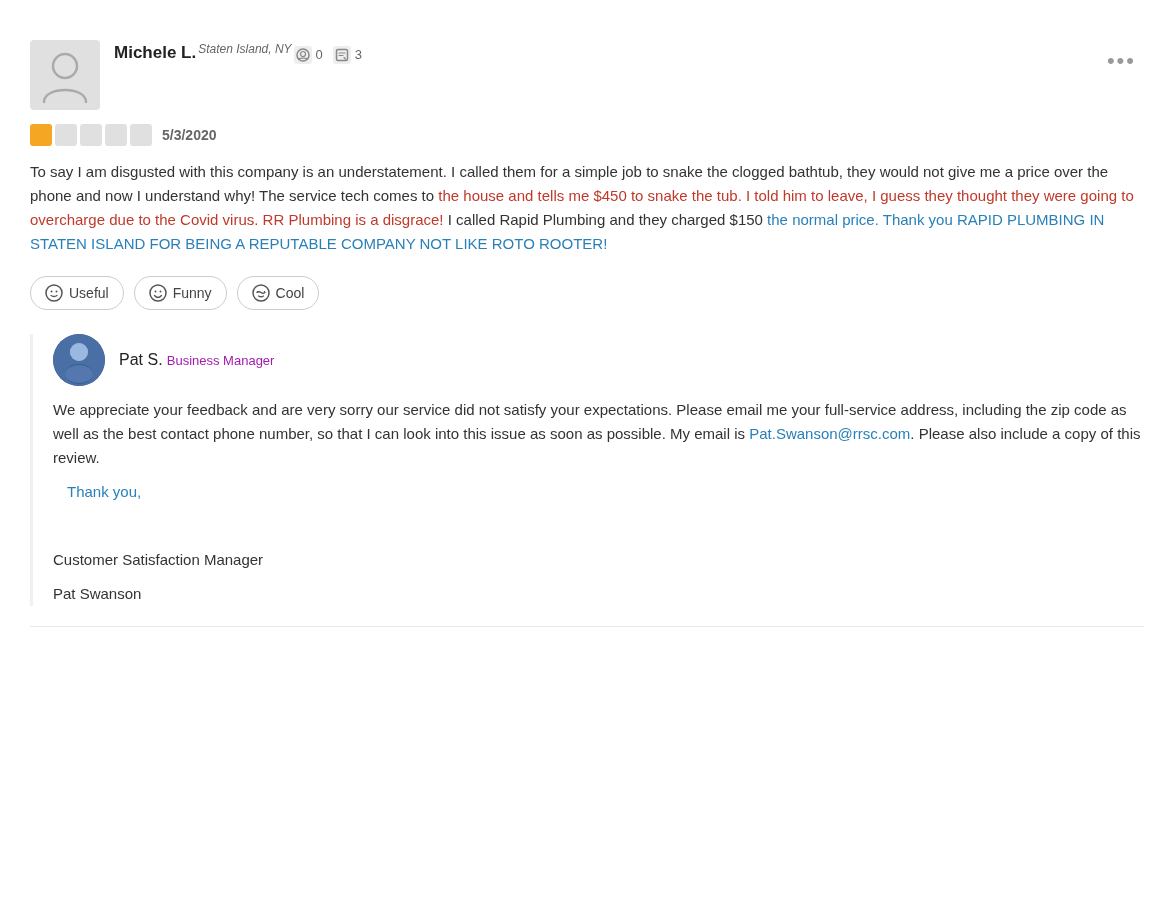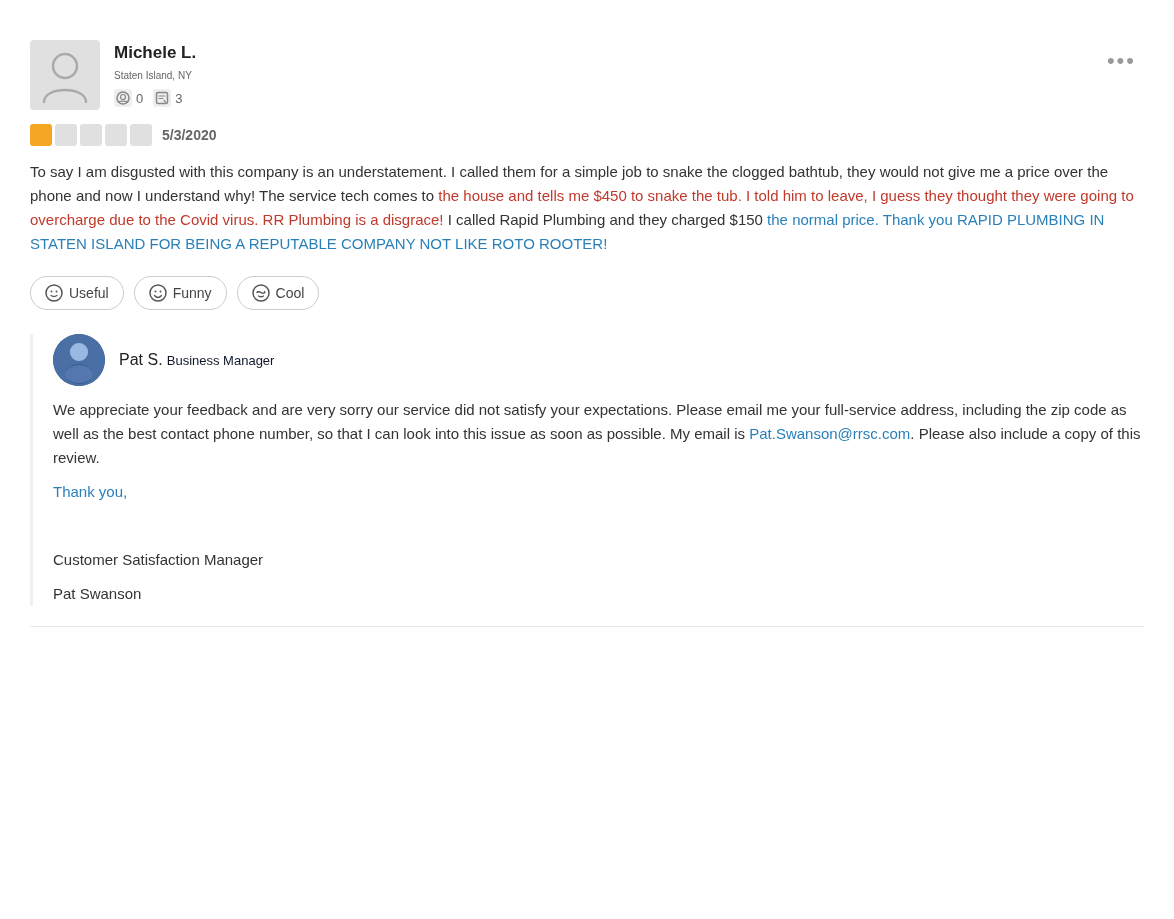--- a/index.html
+++ b/index.html
@@ -37,31 +37,31 @@
       background: #e0e0e0;
       border-radius: 4px;
       display: flex;
       align-items: center;
       justify-content: center;
       flex-shrink: 0;
       overflow: hidden;
     }
     .reviewer-details {
       display: flex;
-      flex-direction: column;
       gap: 2px;
     }
     .reviewer-name {
       font-size: 17px;
       font-weight: 700;
       color: #222;
     }
     .reviewer-location {
-      font-size: 10px;
+      font-size: 12px;
       color: #666;
+      font-style: italic;
     }
     .reviewer-stats {
       display: flex;
       align-items: center;
       gap: 10px;
       margin-top: 4px;
     }
     .stat-badge {
       display: inline-flex;
       align-items: center;
@@ -170,38 +170,39 @@
       overflow: hidden;
       flex-shrink: 0;
     }
     .response-name {
       font-size: 16px;
       font-weight: 400;
       color: #222;
     }
     .response-role {
       font-size: 13px;
-      color: #0f172a;
+      color: #a21caf;
     }
     .response-date {
       font-size: 13px;
       color: #666;
       margin-bottom: 12px;
     }
     .response-text {
       font-size: 15px;
       color: #333;
       line-height: 1.6;
     }
     .response-text .email-link {
       color: #2980b9;
       text-decoration: none;
     }
     .response-text .blue-text {
       color: #2980b9;
+      margin-left: 14px;
     }
     .response-text p {
       margin-bottom: 10px;
     }
     .response-text p:last-child {
       margin-bottom: 0;
     }
   </style>
 </head>
 <body>

